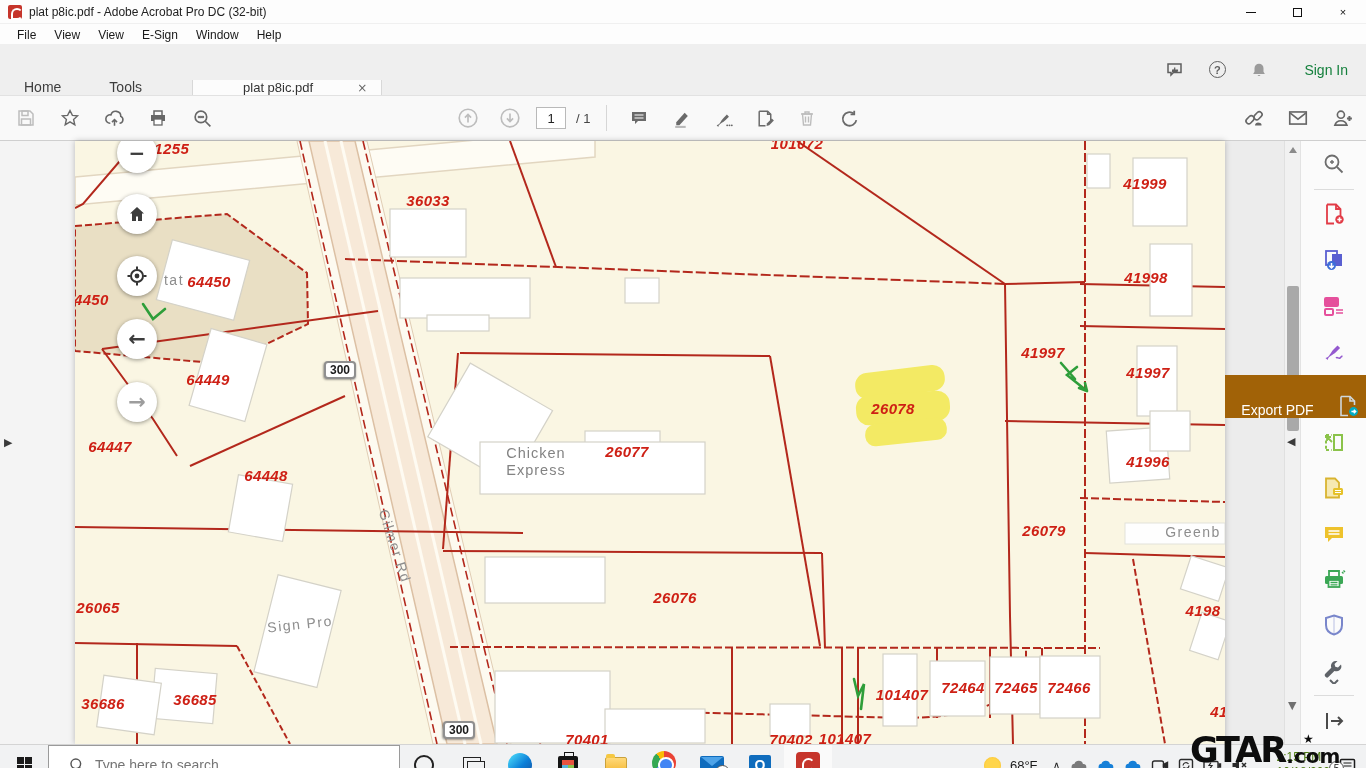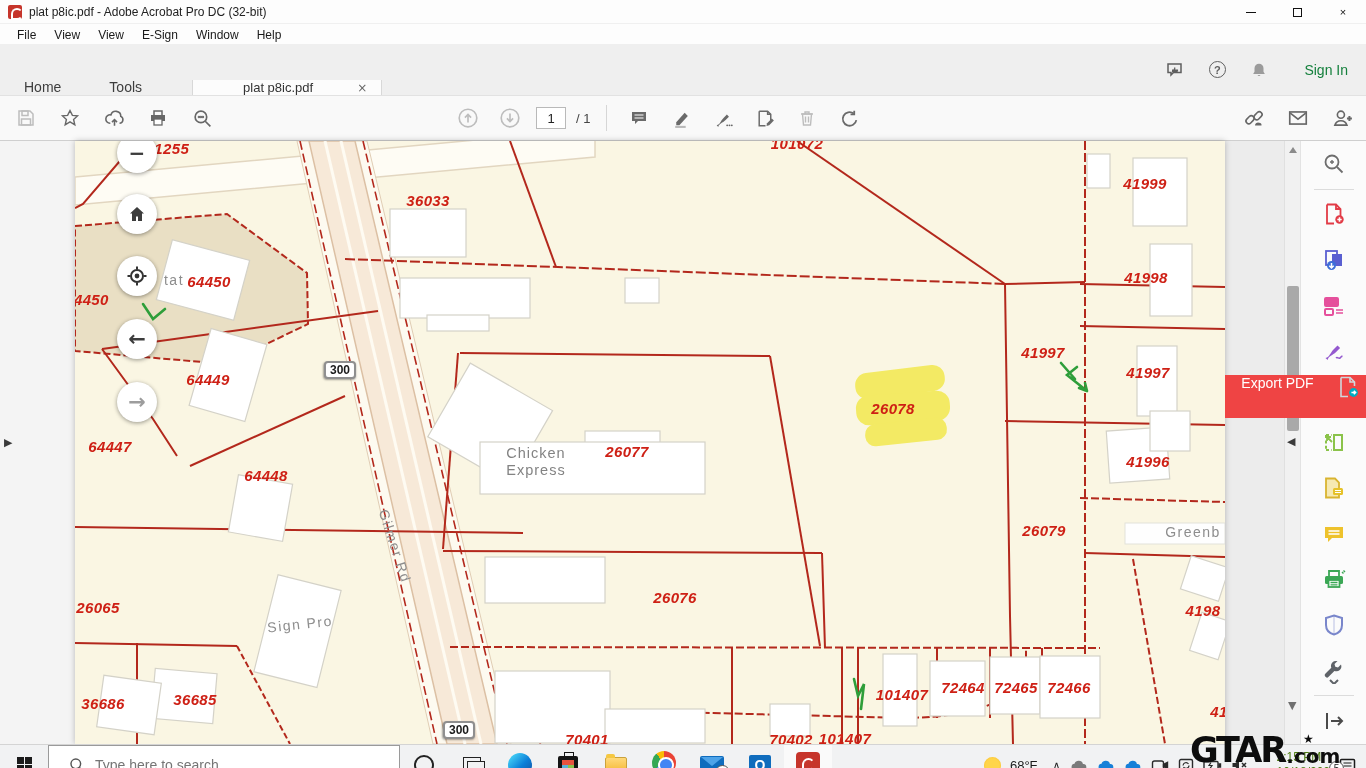--- a/index.html
+++ b/index.html
@@ -51,21 +51,21 @@
   
   .vscroll{position:absolute;right:66px;top:0;width:16px;height:100%;background:#f1f1f1;border-left:1px solid #e0e0e0}
   .vs-up{position:absolute;top:6px;left:4px;width:0;height:0;border-left:4px solid transparent;border-right:4px solid transparent;border-bottom:6px solid #8a8a8a}
   .vs-thumb{position:absolute;top:145px;left:2px;width:12px;height:145px;background:#a9a9a9;border-radius:2px}
   .vs-down{position:absolute;top:558px;left:3px;color:#6f6f6f;font-size:11px;font-family:"DejaVu Sans",sans-serif}
   
   .toolspanel{position:absolute;right:0;top:0;width:66px;height:100%;background:#fbfbfb;border-left:1px solid #e3e3e3;display:flex;flex-direction:column;align-items:center}
   .tp-item{width:66px;height:46px;display:flex;align-items:center;justify-content:center}
   .tp-div{width:40px;border-top:1px solid #dcdcdc;margin:2px 0}
   .panel-collapse{position:absolute;left:-14px;top:294px;color:#3a3a3a;font-size:11px;font-family:"DejaVu Sans",sans-serif}
-  .tooltip{position:absolute;left:1225px;top:234px;width:141px;height:43px;background:#ef4444;color:#fff;display:flex;align-items:flex-start;z-index:8;font-size:14px}
+  .tooltip{position:absolute;left:1225px;top:234px;width:141px;height:43px;background:#a16207;color:#fff;display:flex;align-items:flex-end;z-index:8;font-size:14px}
   .tooltip .tt-text{flex:1;text-align:center}
   .tooltip .tt-ico{width:36px;display:flex;align-items:center;justify-content:center}
   
   .taskbar{height:40px;background:#f1f2f3;border-top:1px solid #d4d4d4;display:flex;align-items:stretch;position:relative}
   .tk-start{width:48px;display:flex;align-items:center;justify-content:center}
   .winlogo{width:15px;height:15px;display:grid;grid-template-columns:7px 7px;grid-template-rows:7px 7px;gap:1px}
   .winlogo i{background:#1b1b1b}
   .tk-search{width:352px;background:#fff;border:1px solid #9a9a9a;display:flex;align-items:center;gap:10px;padding-left:20px}
   .tk-search input{border:none;outline:none;font-size:14px;color:#444;width:280px;background:transparent;font-family:"Liberation Sans",sans-serif}
   .tk-ico{width:48px;display:flex;align-items:center;justify-content:center;position:relative}

